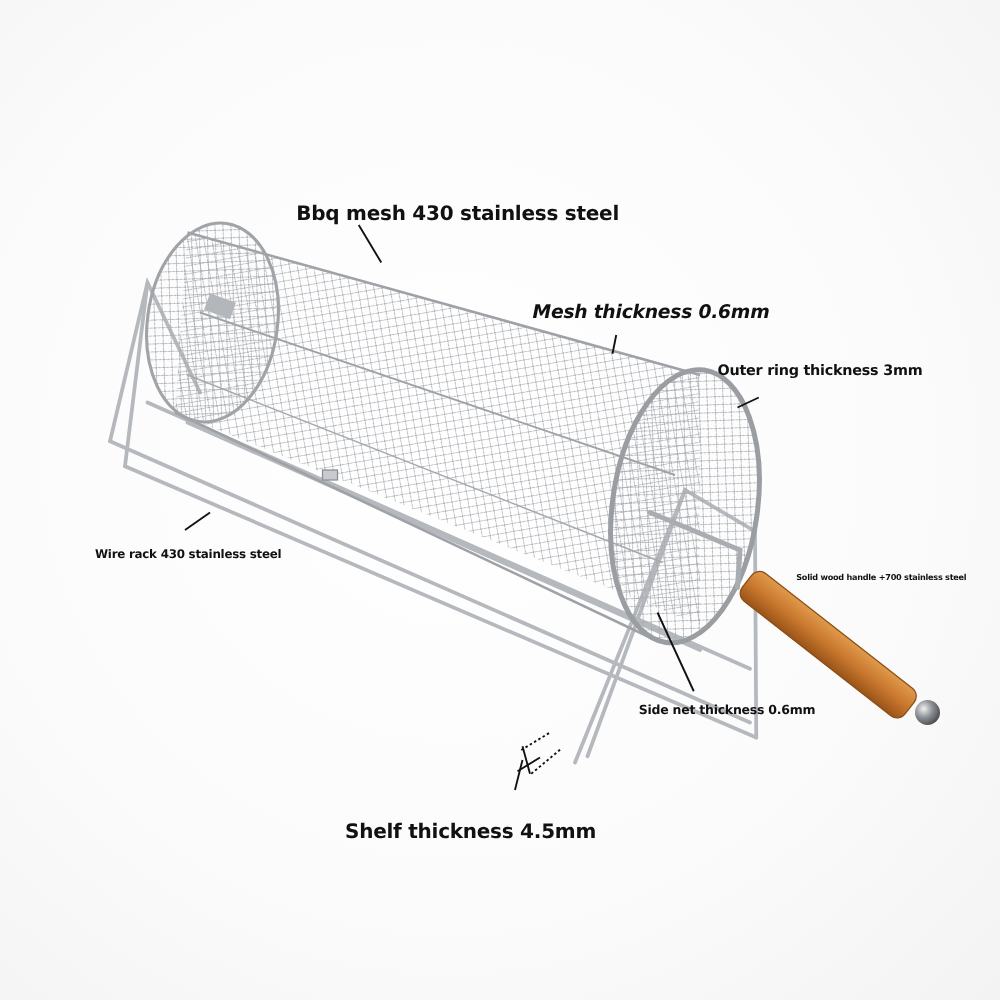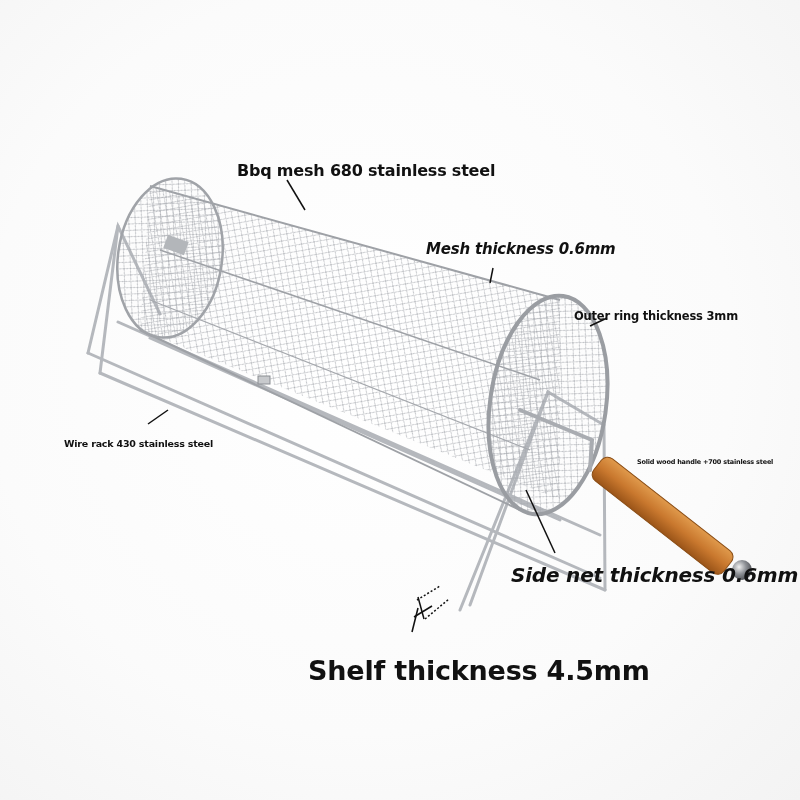--- a/index.html
+++ b/index.html
@@ -13,25 +13,25 @@
       position: absolute; left: 0; top: 0; width: 800px; height: 800px;
       background: radial-gradient(ellipse at 45% 45%, #ffffff 0%, #fbfbfb 60%, #f3f3f3 100%);
     }
     svg.product { position: absolute; left: 0; top: 0; }
     .label {
       position: absolute; color: #111; font-weight: bold; white-space: nowrap;
       letter-spacing: -0.2px;
     }
     .lbl-bbq { left: 237px; top: 161px; font-size: 16px; }
     .lbl-mesh { left: 426px; top: 240px; font-size: 15px; font-style: italic; }
-    .lbl-outer { left: 574px; top: 289px; font-size: 11.5px; margin-top: 20px; }
-    .lbl-wire { left: 64px; top: 438px; font-size: 9.5px; font-weight: bold; }
+    .lbl-outer { left: 574px; top: 289px; font-size: 11.5px; }
+    .lbl-wire { left: 76px; top: 438px; font-size: 9.5px; font-weight: bold; }
     .lbl-handle { left: 637px; top: 458px; font-size: 6.5px; }
-    .lbl-sidenet { left: 511px; top: 563px; font-size: 20px; font-style: italic; }
-    .lbl-shelf { left: 276px; top: 655px; font-size: 27px; margin-left: 32px; }
+    .lbl-sidenet { left: 511px; top: 563px; font-size: 10px; }
+    .lbl-shelf { left: 276px; top: 655px; font-size: 16px; }
   </style>
 </head>
 <body>
 
 <div class="canvas"></div>
 
 <svg class="product" width="800" height="800" viewBox="0 0 800 800">
   <defs>
     <pattern id="mesh" width="9" height="9" patternUnits="userSpaceOnUse" patternTransform="rotate(35)">
       <path d="M0 0 L9 9 M9 0 L0 9" stroke="#a8abb0" stroke-width="0.7" fill="none"></path>
@@ -92,19 +92,19 @@
     <line x1="526" y1="490" x2="555" y2="553"></line>
     <line x1="418" y1="608" x2="412" y2="632"></line>
 
     <line x1="418" y1="597" x2="424" y2="619"></line>
     <line x1="414" y1="617" x2="432" y2="606"></line>
     <line x1="417" y1="600" x2="440" y2="586" stroke-dasharray="2 2"></line>
     <line x1="425" y1="619" x2="449" y2="599" stroke-dasharray="2 2"></line>
   </g>
 </svg>
 
-<div class="label lbl-bbq">Bbq mesh 680 stainless steel</div>
+<div class="label lbl-bbq">Bbq mesh 430 stainless steel</div>
 <div class="label lbl-mesh">Mesh thickness 0.6mm</div>
 <div class="label lbl-outer">Outer ring thickness 3mm</div>
 <div class="label lbl-wire">Wire rack 430 stainless steel</div>
 <div class="label lbl-handle">Solid wood handle +700 stainless steel</div>
 <div class="label lbl-sidenet">Side net thickness 0.6mm</div>
 <div class="label lbl-shelf">Shelf thickness 4.5mm</div>
 
 </body></html>

